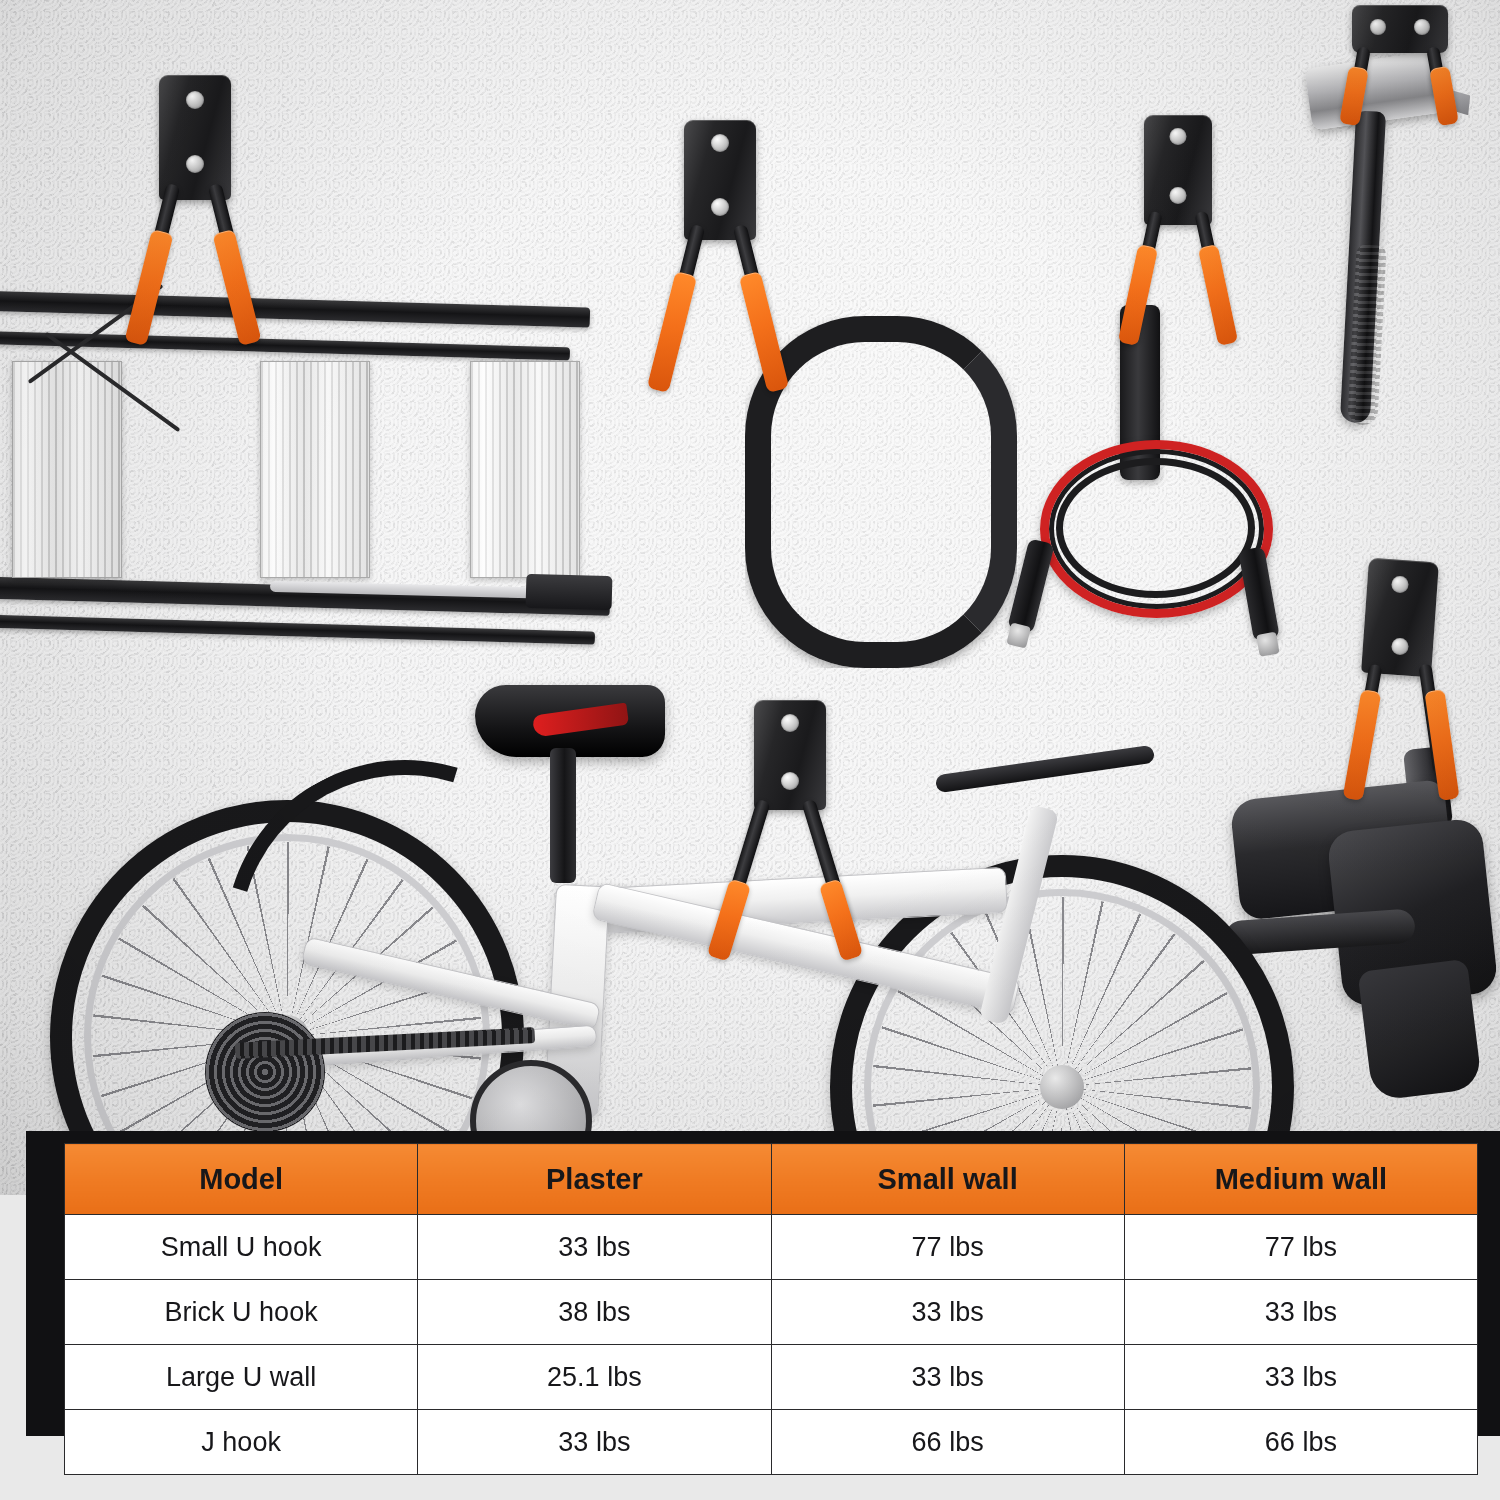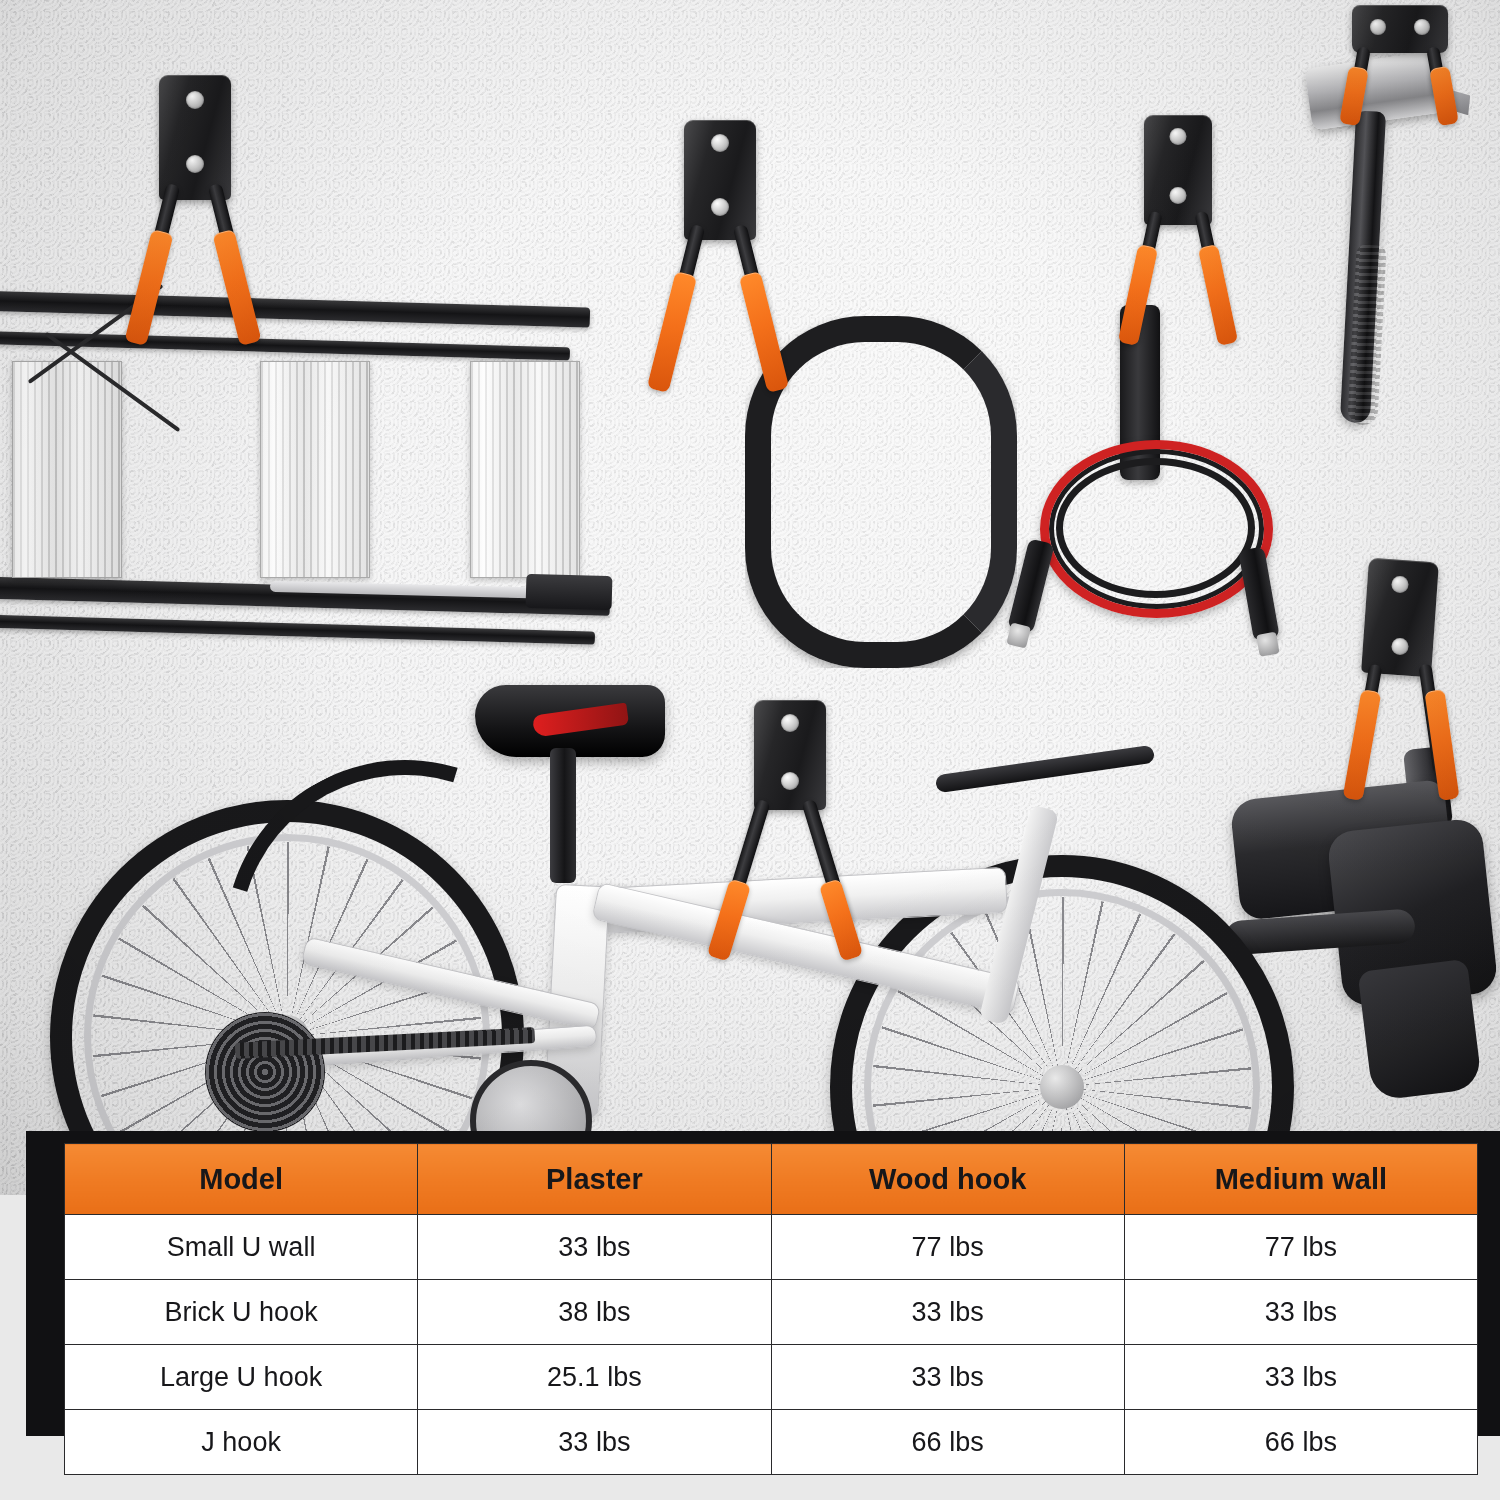--- a/index.html
+++ b/index.html
@@ -533,39 +533,39 @@
 
     <div class="vignette"></div>
   </div>
 
   <div class="table-wrap">
     <table class="specs">
       <thead>
         <tr>
           <th>Model</th>
           <th>Plaster</th>
-          <th>Wood hook</th>
+          <th>Small wall</th>
           <th>Medium wall</th>
         </tr>
       </thead>
       <tbody>
         <tr>
-          <td class="model">Small U wall</td>
+          <td class="model">Small U hook</td>
           <td>33 lbs</td>
           <td>77 lbs</td>
           <td>77 lbs</td>
         </tr>
         <tr>
           <td class="model">Brick U hook</td>
           <td>38 lbs</td>
           <td>33 lbs</td>
           <td>33 lbs</td>
         </tr>
         <tr>
-          <td class="model">Large U hook</td>
+          <td class="model">Large U wall</td>
           <td>25.1 lbs</td>
           <td>33 lbs</td>
           <td>33 lbs</td>
         </tr>
         <tr>
           <td class="model">J hook</td>
           <td>33 lbs</td>
           <td>66 lbs</td>
           <td>66 lbs</td>
         </tr>

